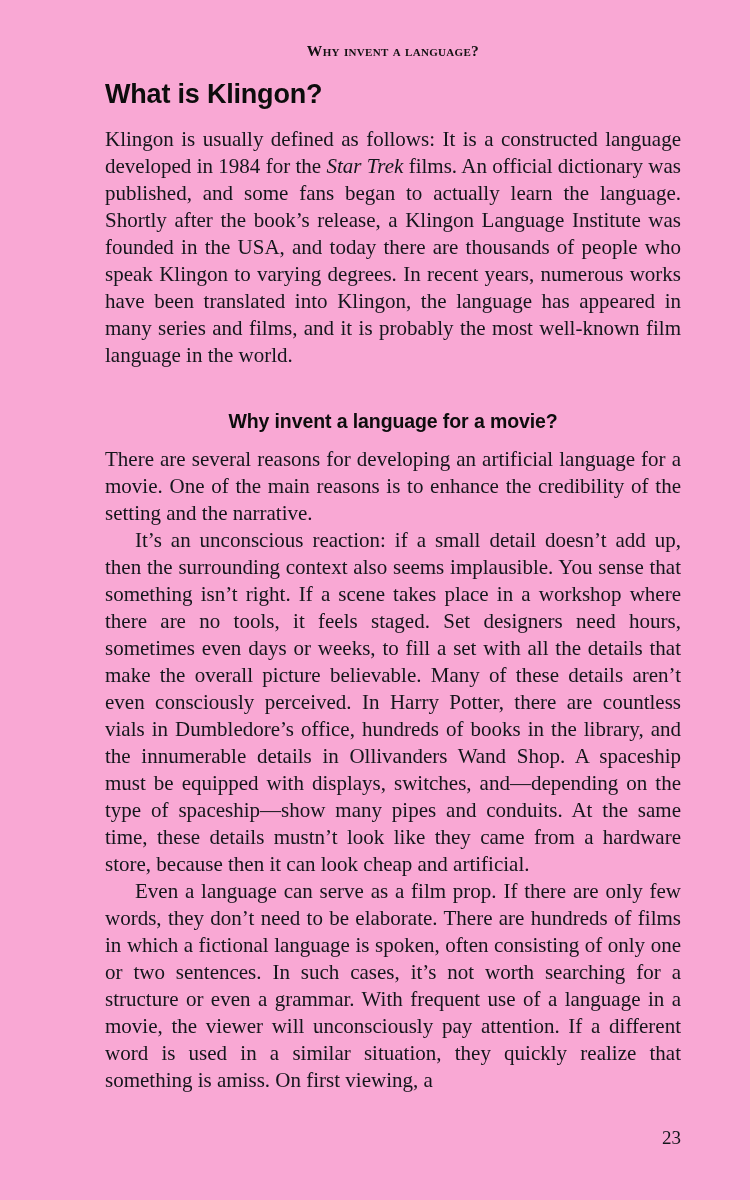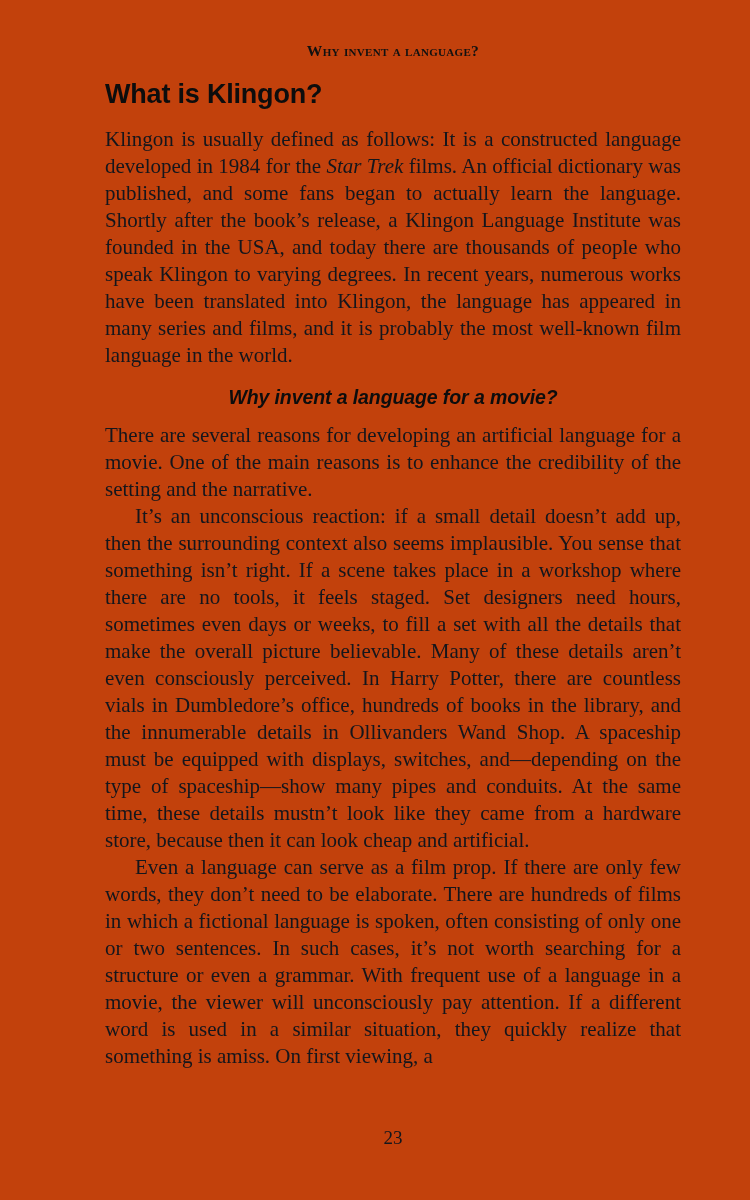--- a/index.html
+++ b/index.html
@@ -6,21 +6,21 @@
   html, body {
     margin: 0;
     padding: 0;
     background: #ffffff;
   }
 
   .page {
     position: relative;
     width: 750px;
     height: 1200px;
-    background: #c2410c;
+    background: #f9a8d4;
     overflow: hidden;
     box-sizing: border-box;
   }
 
   .content {
     position: absolute;
     left: 105px;
     top: 0;
     width: 576px;
   }
@@ -75,37 +75,36 @@
     font-style: italic;
   }
 
   
   .section-subheading {
     font-family: "Liberation Sans", "DejaVu Sans", sans-serif;
     font-size: 19.5px;
     font-weight: bold;
     color: #0d0d0d;
     text-align: center;
-    margin: 16px 0 0 0;
+    margin: 40px 0 0 0;
     line-height: 1.25;
     letter-spacing: -0.1px;
-    font-style: italic;
   }
 
   .subheading-body {
     margin-top: 12px;
   }
 
   
   .page-number {
     position: absolute;
     left: 105px;
     width: 576px;
     top: 1128px;
-    text-align: center;
+    text-align: right;
     font-family: "Liberation Serif", "DejaVu Serif", serif;
     font-size: 19px;
     color: #14161c;
     line-height: 1;
   }
 </style>
 </head>
 <body>
 
 <div class="page">

